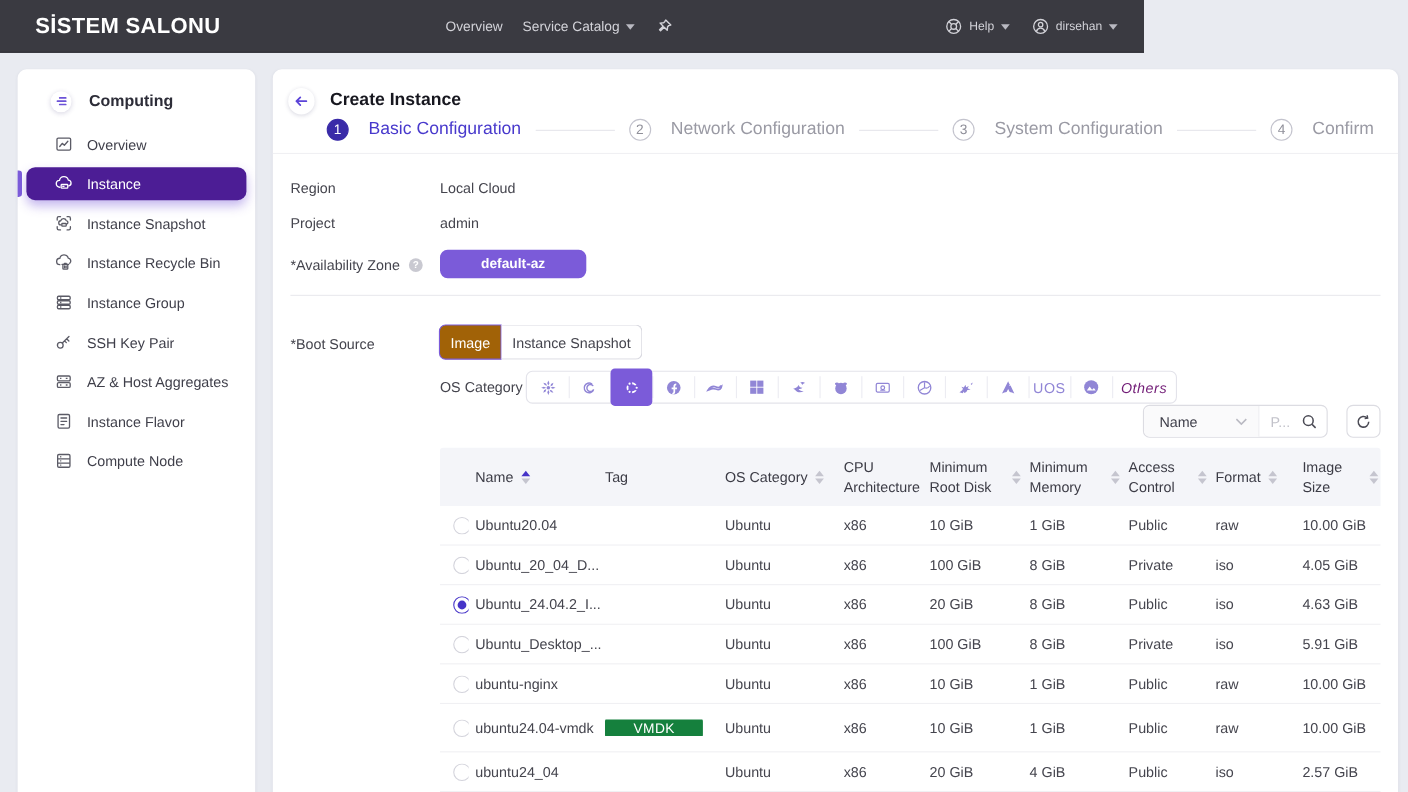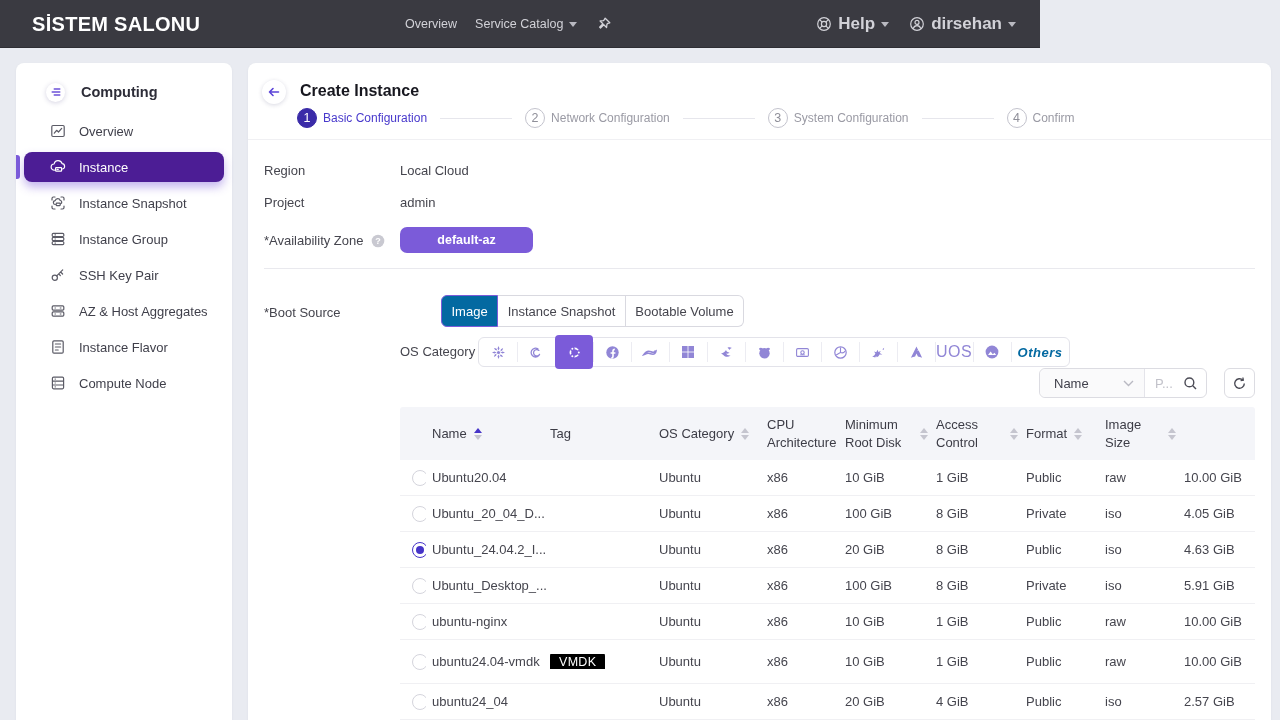--- a/index.html
+++ b/index.html
@@ -5,21 +5,21 @@
   * { margin:0; padding:0; box-sizing:border-box; }
   html,body { width:1280px; height:720px; overflow:hidden; }
   body { font-family:"Liberation Sans", sans-serif; background:#e9ebf1; position:relative; font-size:13px; color:#45454e; }
 
   
   .topbar { position:absolute; left:0; top:0; width:1040px; height:48px; background:#3a3a41; box-shadow:inset 0 -1px 0 #2e2e34; z-index:5; }
   .brand { position:absolute; left:32px; top:0; height:48px; line-height:48px; color:#ffffff; font-size:20px; font-weight:bold; letter-spacing:.3px; }
   .topnav { position:absolute; left:405px; top:0; height:48px; display:flex; align-items:center; gap:18px; }
   .topnav .navitem { color:#d2d2d8; font-size:12.5px; display:flex; align-items:center; gap:6px; cursor:pointer; }
   .topright { position:absolute; right:24px; top:0; height:48px; display:flex; align-items:center; gap:20px; }
-  .topright .menu { color:#d2d2d8; font-size:17px; display:flex; align-items:center; gap:6px; cursor:pointer;font-weight:bold; }
+  .topright .menu { color:#d2d2d8; font-size:11px; display:flex; align-items:center; gap:6px; cursor:pointer; }
   .caret-down { width:0; height:0; border-left:4.5px solid transparent; border-right:4.5px solid transparent; border-top:5px solid #b9b9c1; display:inline-block; }
   .ticon { display:inline-flex; align-items:center; justify-content:center; }
 
   
   .sidebar { position:absolute; left:16px; top:63px; width:216px; height:680px; background:#ffffff; border-radius:8px; box-shadow:0 1px 3px rgba(20,24,50,.05); }
   .main { position:absolute; left:248px; top:63px; width:1023px; height:680px; background:#ffffff; border-radius:8px; box-shadow:0 1px 3px rgba(20,24,50,.05); }
 
   
   .sidehead { position:absolute; left:0; top:17px; height:24px; width:100%; display:flex; align-items:center; padding-left:30px; gap:16px; }
   .sidebadge { width:19px; height:19px; border-radius:50%; background:#fff; box-shadow:0 1px 5px rgba(60,50,120,.22); display:flex; align-items:center; justify-content:center; }
@@ -32,47 +32,47 @@
   .active-bar { position:absolute; left:0; top:92px; width:4px; height:24px; background:#7b5bd9; border-radius:0 3px 3px 0; }
 
   
   .m-header { position:absolute; left:0; top:0; width:100%; height:77px; border-bottom:1px solid #f0f0f3; }
   .backbtn { position:absolute; left:14px; top:17px; width:24px; height:24px; border-radius:50%; background:#fff; box-shadow:0 1px 4px rgba(40,40,90,.18); display:flex; align-items:center; justify-content:center; cursor:pointer; }
   .m-title { position:absolute; left:52px; top:19px; font-size:16px; font-weight:bold; color:#17171f; }
   .steps { position:absolute; left:49px; top:45px; display:flex; align-items:center; }
   .step { display:flex; align-items:center; }
   .step:not(:first-child)::before { content:""; width:72px; height:1px; background:#e6e6ec; margin:0 13px; display:block; }
   .step-circle { width:20px; height:20px; border-radius:50%; border:1px solid #c3c3cd; color:#8f8f99; font-size:12.5px; display:flex; align-items:center; justify-content:center; background:#fff; }
-  .step-label { margin-left:6px; color:#9a9aa4; font-size:12px; }
+  .step-label { margin-left:18px; color:#9a9aa4; font-size:16px; }
   .step.active .step-circle { background:#3a2ba8; border-color:#3a2ba8; color:#fff; }
   .step.active .step-label { color:#4839cc; }
 
   
   .flabel { position:absolute; left:16px; color:#45454e; font-size:13px; }
   .fvalue { position:absolute; left:152px; color:#45454e; font-size:13px; }
   .qicon { display:inline-flex; margin-left:8px; vertical-align:-3px; }
   .azbtn { position:absolute; left:152px; top:164px; width:133px; height:26px; background:#7b5bd9; border-radius:7px; color:#fff; font-size:12.5px; font-weight:bold; display:flex; align-items:center; justify-content:center; cursor:pointer; }
   .divider { position:absolute; left:16px; top:205px; width:991px; height:1px; background:#e9e9ee; }
 
   .bootgroup { position:absolute; left:151px; top:232px; display:flex; height:32px; }
   .bootopt { border:1px solid #d9d9e0; border-left-width:0; background:#fff; color:#45454e; font-size:13px; display:flex; align-items:center; justify-content:center; padding:0 9.5px; cursor:pointer; }
   .bootopt:first-child { border-left-width:1px; border-radius:6px 0 0 6px; }
   .bootopt:last-child { border-radius:0 6px 6px 0; }
-  .bootopt.selected { background:#0369a1; border-color:#7b5bd9; color:#fff;margin-left:42px; }
+  .bootopt.selected { background:#a16207; border-color:#7b5bd9; color:#fff; }
 
   .oslabel { position:absolute; left:152px; top:281px; }
   .osgroup { position:absolute; left:230px; top:274px; display:flex; height:30px; border:1px solid #e3e3ea; border-radius:6px; background:#fff; align-items:center; }
   .osopt { --osbg:#fff; width:38px; height:28px; display:flex; align-items:center; justify-content:center; color:#9186d6; cursor:pointer; position:relative; }
   .osopt:not(:first-child)::before { content:""; position:absolute; left:0; top:4px; bottom:4px; width:1px; background:#ececf2; }
   .osopt.selected { --osbg:#7b5bd9; background:#7b5bd9; color:#fff; border-radius:4px; height:34px; margin:-3px 0; z-index:2; }
   .osopt.selected::before { display:none; }
-  .osopt .ostext { font-size:16px; letter-spacing:.5px; }
+  .osopt .ostext { font-size:13px; letter-spacing:.5px; }
   .osopt .ostext:empty { display:none; }
   .osopt.wide { width:58px; }
-  .osopt.wide .ostext { font-style:italic; font-weight:bold; color:#0369a1; font-size:13px; }
+  .osopt.wide .ostext { font-style:italic; font-weight:normal; color:#701a75; font-size:13px; }
 
   
   .toolbar { position:absolute; left:0; top:305px; width:1007px; height:30px; }
   .searchcombo { position:absolute; right:48px; top:0; width:168px; height:30px; border:1px solid #dcdce2; border-radius:6px; background:#fff; display:flex; }
   .combosel { width:109px; height:100%; border-right:1px solid #e4e4ea; background:#fafafb; border-radius:6px 0 0 6px; display:flex; align-items:center; justify-content:space-between; padding:0 10px 0 14px; cursor:pointer; }
   .combosel .v { color:#3f3f4a; font-size:13px; }
   .comboinput { flex:1; display:flex; align-items:center; padding:0 8px 0 10px; gap:4px; }
   .comboinput input { border:none; outline:none; width:24px; font-size:13px; font-family:inherit; color:#45454e; background:transparent; }
   .comboinput input::placeholder { color:#c2c2ca; }
   .refreshbtn { position:absolute; right:0; top:0; width:31px; height:30px; border:1px solid #dcdce2; border-radius:6px; background:#fff; display:flex; align-items:center; justify-content:center; cursor:pointer; }
@@ -87,21 +87,21 @@
   .caret-up { width:0; height:0; border-left:4px solid transparent; border-right:4px solid transparent; border-bottom:5px solid #c5c5cf; }
   .caret-dn { width:0; height:0; border-left:4px solid transparent; border-right:4px solid transparent; border-top:5px solid #c5c5cf; }
   .th.sorted-asc .caret-up { border-bottom-color:#4634c8; }
   .tbody .trow { height:36px; border-bottom:1px solid #f0f0f3; }
   .tbody .trow.tall { height:44px; }
   .td { padding:0 2px 0 6px; color:#45454e; font-size:13px; white-space:nowrap; overflow:hidden; }
   .td.namecell { display:flex; align-items:flex-start; gap:10px; overflow:visible; }
   .radio { width:16px; height:16px; border-radius:50%; border:1px solid #d4d4dc; background:#fff; margin-left:6px; display:block; position:relative; cursor:pointer; }
   .radio.checked { border:1.5px solid #4634c8; }
   .radio.checked::after { content:""; position:absolute; left:50%; top:50%; width:8px; height:8px; margin:-4px 0 0 -4px; border-radius:50%; background:#4634c8; }
-  .badge { background:#000000; color:#fff; font-size:12.5px; border-radius:5px; padding:4px 9px; line-height:1; letter-spacing:.3px; }
+  .badge { background:#15803d; color:#fff; font-size:12.5px; border-radius:5px; padding:4px 26px; line-height:1; letter-spacing:.3px; }
   .badge:empty { display:none; }
 
   svg { display:block; }
 </style>
 </head>
 <body>
 
 <div class="topbar">
   <div class="brand">SİSTEM SALONU</div>
   <div class="topnav">
@@ -180,20 +180,30 @@
         <span class="sideicon">
           <svg width="16" height="16" viewBox="0 0 16 16" fill="none" stroke="currentColor" stroke-width="1.2" stroke-linejoin="round" stroke-linecap="round">
             <path d="M2 5V3.4C2 2.6 2.6 2 3.4 2H5M11 2h1.6c.8 0 1.4.6 1.4 1.4V5M14 11v1.6c0 .8-.6 1.4-1.4 1.4H11M5 14H3.4C2.6 14 2 13.4 2 12.6V11"></path>
             <path d="M5.4 9.5a1.9 1.9 0 0 1-.2-3.8 2.6 2.6 0 0 1 5-.2 1.7 1.7 0 0 1 .4 3.3"></path>
             <rect x="6.2" y="8.2" width="4" height="2.4" rx="0.5"></rect>
           </svg>
         </span>
         <span class="lbl">Instance Snapshot</span>
       </div>
 
+      <div class="sideitem">
+        <span class="sideicon">
+          <svg width="16" height="16" viewBox="0 0 16 16" fill="none" stroke="currentColor" stroke-width="1.2" stroke-linejoin="round" stroke-linecap="round">
+            <path d="M4.4 9.6a2.9 2.9 0 0 1 0-5.8 3.9 3.9 0 0 1 7.6-.1 2.6 2.6 0 0 1 1.4 4.6"></path>
+            <rect x="7.2" y="9.4" width="4.4" height="4.2" rx="0.6"></rect>
+            <path d="M6.4 9.4h6M8.6 8.4h1.6M8.7 10.8v1.6M10.1 10.8v1.6"></path>
+          </svg>
+        </span>
+        <span class="lbl">Instance Recycle Bin</span>
+      </div>
 
       <div class="sideitem">
         <span class="sideicon">
           <svg width="16" height="16" viewBox="0 0 16 16" fill="none" stroke="currentColor" stroke-width="1.2" stroke-linejoin="round">
             <rect x="2.2" y="2.3" width="11.6" height="3.2" rx="1.1"></rect>
             <rect x="2.2" y="6.4" width="11.6" height="3.2" rx="1.1"></rect>
             <rect x="2.2" y="10.5" width="11.6" height="3.2" rx="1.1"></rect>
             <path d="M4.6 3.9h1.2M4.6 8h1.2M4.6 12.1h1.2"></path>
           </svg>
         </span>
@@ -294,21 +304,20 @@
 
   <div class="divider"></div>
 
   <div class="flabel" style="top:242px">*Boot Source</div>
   <div class="bootgroup">
 
       <div class="bootopt selected">Image</div>
 
       <div class="bootopt">Instance Snapshot</div>
 
-      <div class="bootopt">Bootable Volume</div>
     </div>
 
   <div class="flabel oslabel">OS Category</div>
   <div class="osgroup">
 
       <div class="osopt">
         <span class="osicon">
           <svg width="15" height="15" viewBox="0 0 15 15" fill="currentColor">
             <g>
               <path d="M7.5 1l1 2.4L7.5 5.5 6.5 3.4zM7.5 14l-1-2.4 1-2.1 1 2.1zM1 7.5l2.4-1L5.5 7.5 3.4 8.5zM14 7.5l-2.4 1L9.5 7.5l2.1-1zM2.9 2.9L5.3 3.6 6.4 5.6 4.2 5.1zM12.1 12.1l-2.4-.7-1.1-2 2.2.5zM12.1 2.9l-.7 2.4-2 1.1.5-2.2zM2.9 12.1l.7-2.4 2-1.1-.5 2.2z"></path>
@@ -513,20 +522,27 @@
         </div>
 
         <div class="th has-sorter">
           <span class="title">Minimum Root Disk</span>
           <span class="sorters">
             <span class="caret-up"></span>
             <span class="caret-dn"></span>
           </span>
         </div>
 
+        <div class="th has-sorter">
+          <span class="title">Minimum Memory</span>
+          <span class="sorters">
+            <span class="caret-up"></span>
+            <span class="caret-dn"></span>
+          </span>
+        </div>
 
         <div class="th has-sorter">
           <span class="title">Access Control</span>
           <span class="sorters">
             <span class="caret-up"></span>
             <span class="caret-dn"></span>
           </span>
         </div>
 
         <div class="th has-sorter">

